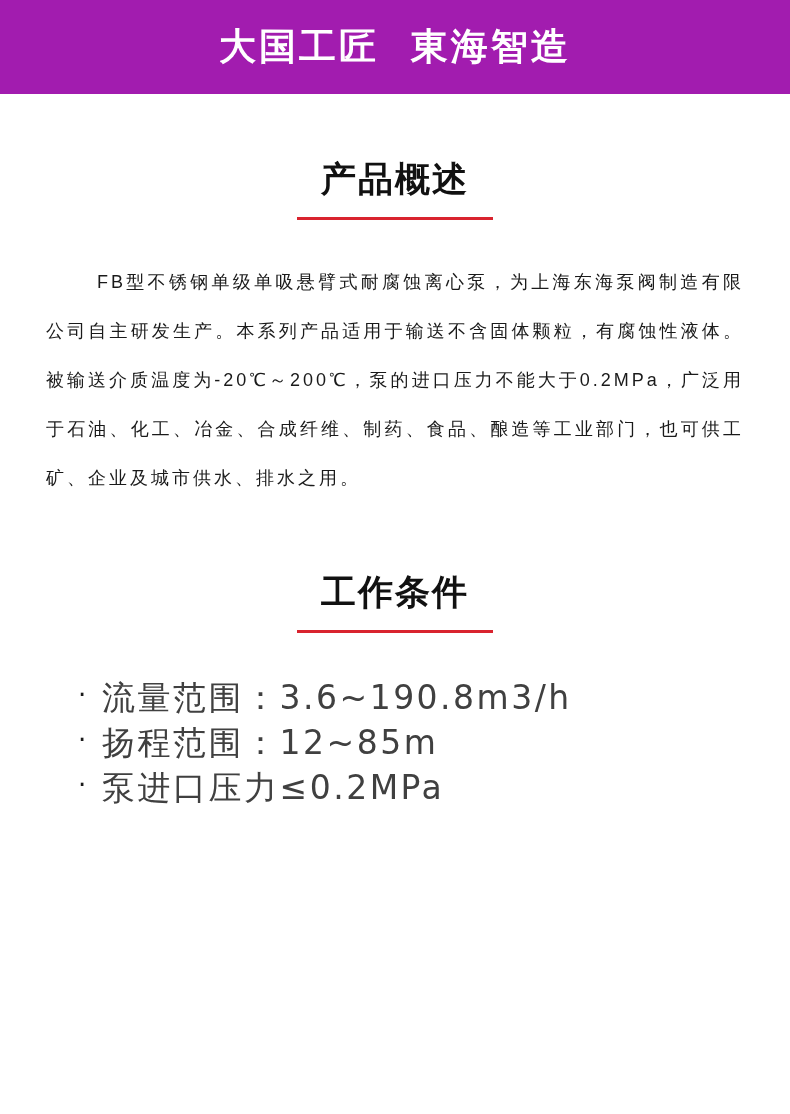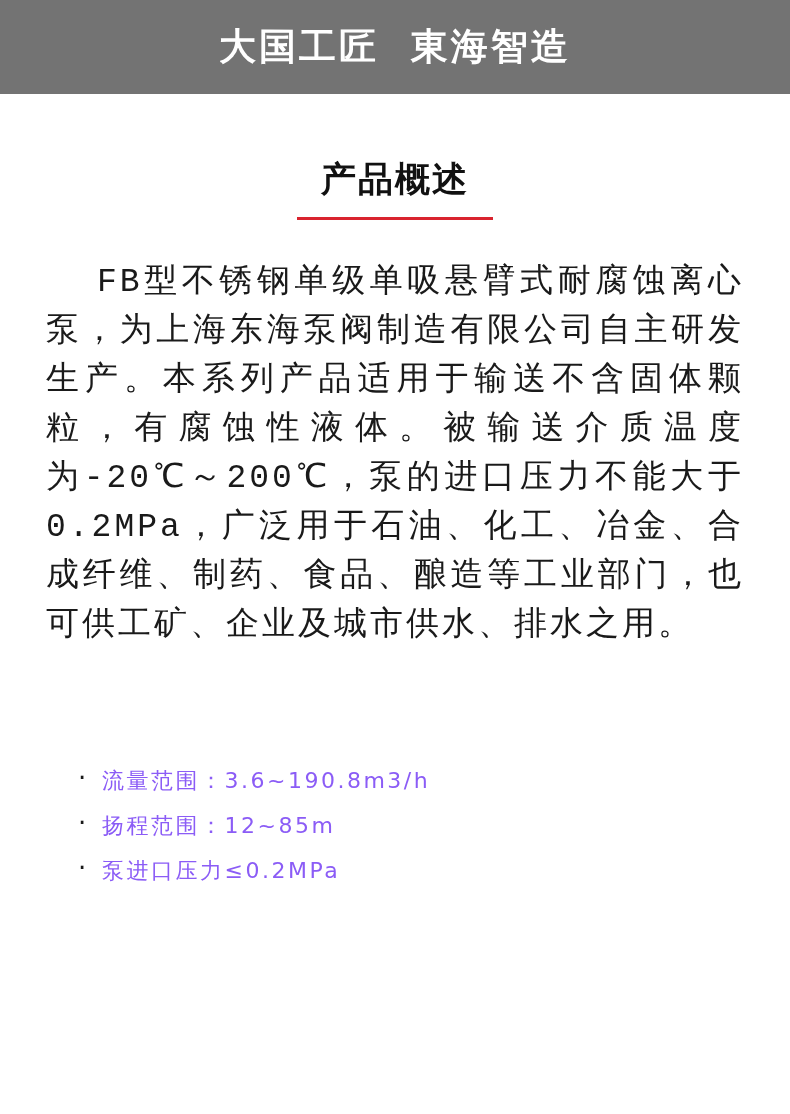--- a/index.html
+++ b/index.html
@@ -13,21 +13,21 @@
     font-family: "Liberation Sans", sans-serif;
     position: relative;
     overflow: hidden;
   }
 
   
   .banner {
     position: relative;
     width: 790px;
     height: 94px;
-    background: #737373;
+    background: #a21caf;
     display: flex;
     align-items: center;
     justify-content: center;
   }
   .banner-title {
     color: #ffffff;
     font-size: 37px;
     font-weight: bold;
     letter-spacing: 3px;
     font-family: "DejaVu Sans", "Liberation Sans", sans-serif;
@@ -52,40 +52,40 @@
   .title-rule {
     width: 196px;
     height: 3px;
     background: #d9232e;
     margin: 14px auto 0 auto;
   }
 
   
   .para {
     margin: 38px 46px 0 46px;
-    font-size: 33px;
+    font-size: 18px;
     line-height: 49px;
     color: #1a1a1a;
     text-align: justify;
     text-justify: inter-ideograph;
     text-indent: 51px;
     letter-spacing: 3px;
-    font-family: Liberation Mono, monospace;
+    font-family: Liberation Sans, sans-serif;
   }
 
   
   .bullets {
     margin: 42px 0 0 0;
     padding: 0 0 0 78px;
     list-style: none;
   }
   .bullets li {
-    font-size: 22px;
+    font-size: 33px;
     line-height: 45px;
-    color: #8b5cf6;
+    color: #404040;
     letter-spacing: 2.5px;
     position: relative;
     padding-left: 24px;
     font-family: "DejaVu Sans", "Liberation Sans", sans-serif;
   }
   .bullets li::before {
     content: "\00B7";
     position: absolute;
     left: 0;
     top: -2px;
@@ -109,18 +109,22 @@
   <div class="section-head">
     <span class="section-title">产品概述</span>
     <div class="title-rule"></div>
   </div>
   <p class="para">FB型不锈钢单级单吸悬臂式耐腐蚀离心泵，为上海东海泵阀制造有限公司自主研发生产。本系列产品适用于输送不含固体颗粒，有腐蚀性液体。被输送介质温度为-20℃～200℃，泵的进口压力不能大于0.2MPa，广泛用于石油、化工、冶金、合成纤维、制药、食品、酿造等工业部门，也可供工矿、企业及城市供水、排水之用。</p>
 </div>
 
 <div class="gap-2"></div>
 
 <div class="section">
+  <div class="section-head">
+    <span class="section-title">工作条件</span>
+    <div class="title-rule"></div>
+  </div>
   <ul class="bullets">
     <li>流量范围：3.6~190.8m3/h</li>
     <li>扬程范围：12~85m</li>
     <li>泵进口压力≤0.2MPa</li>
   </ul>
 </div>
 
 </body></html>

